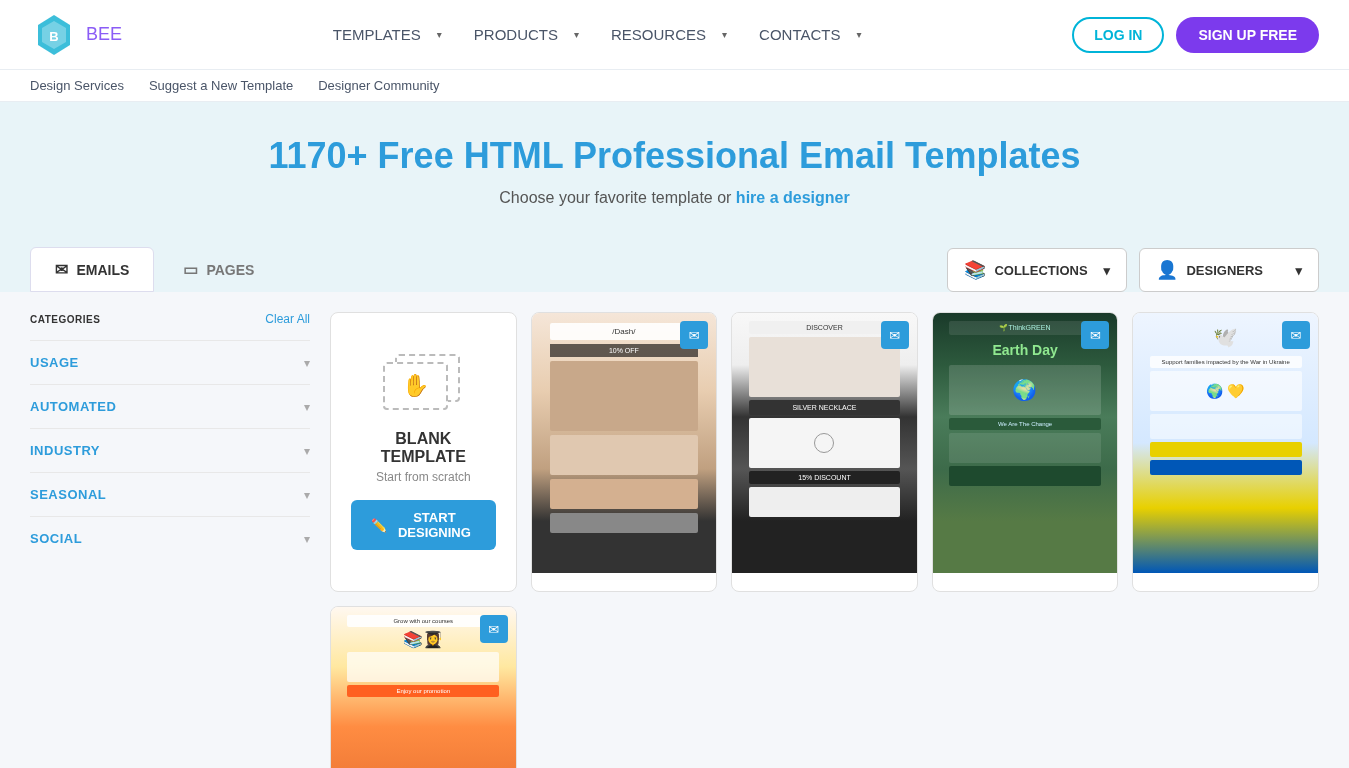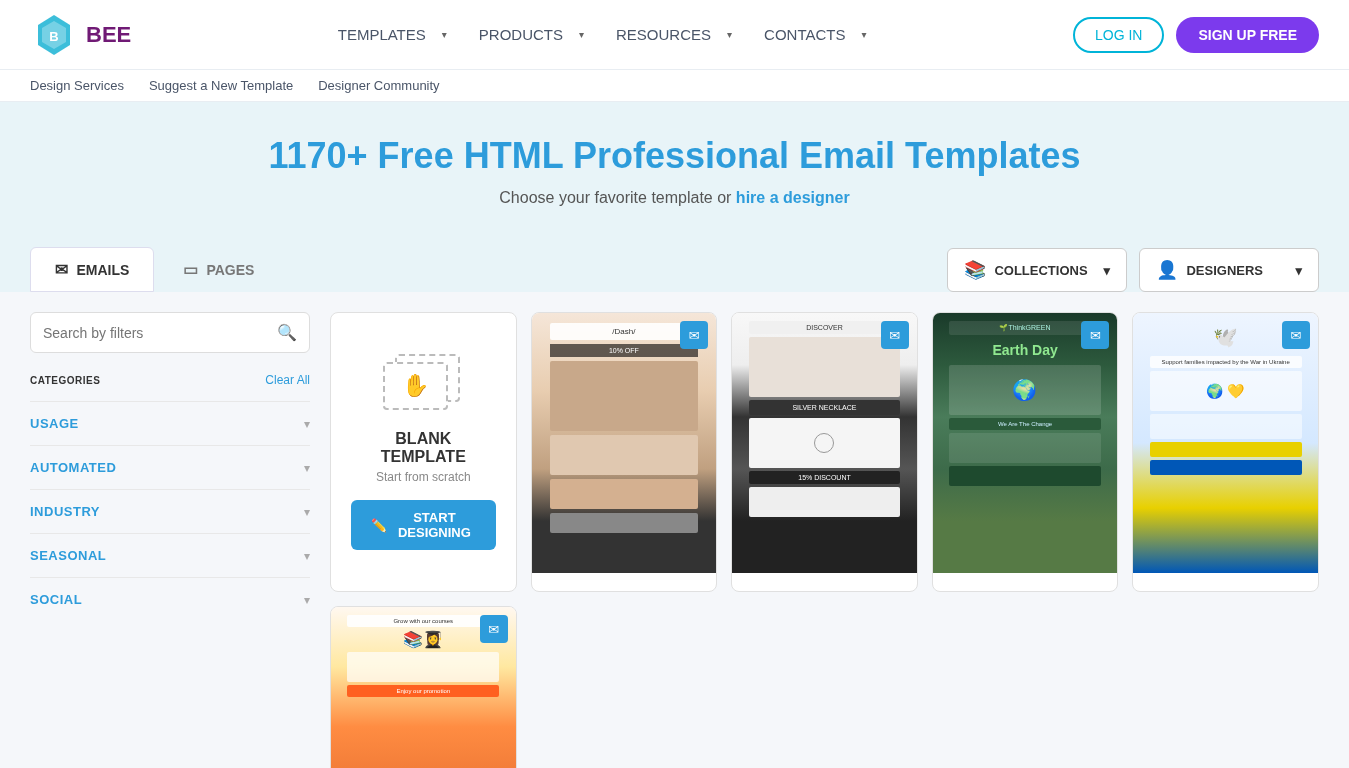--- a/index.html
+++ b/index.html
@@ -2,26 +2,26 @@
 <html><head>
   <meta charset="utf-8">
   <style>
     * { box-sizing: border-box; margin: 0; padding: 0; }
     body { font-family: -apple-system, BlinkMacSystemFont, 'Segoe UI', Arial, sans-serif; background: #f0f5f9; min-width: 1349px; }
 
     
     .header { background: white; border-bottom: 1px solid #e8edf2; padding: 0 30px; display: flex; align-items: center; height: 70px; position: relative; }
     .logo { display: flex; align-items: center; gap: 8px; cursor: pointer; }
     .logo-icon { width: 48px; height: 48px; }
-    .logo-text { font-size: 22px; font-weight: 700; color: #701a75; }
+    .logo-text { font-size: 18px; font-weight: 400; color: #8b5cf6; }
     .main-nav { display: flex; align-items: center; gap: 32px; margin: 0 auto; }
     .nav-item { display: flex; align-items: center; gap: 16px; font-size: 15px; color: #4a5568; cursor: pointer; font-weight: 500; text-decoration: none; }
     .chevron-down { font-size: 10px; color: #666; }
     .header-actions { display: flex; align-items: center; gap: 12px; }
-    .btn-login { border: 2px solid #00b4d8; color: #00b4d8; background: white; padding: 8px 20px; border-radius: 25px; cursor: pointer; font-size: 14px; font-weight: 400; }
+    .btn-login { border: 2px solid #00b4d8; color: #00b4d8; background: white; padding: 8px 20px; border-radius: 25px; cursor: pointer; font-size: 14px; font-weight: 700; }
     .btn-signup { background: #7c3aed; color: white; border: none; padding: 10px 22px; border-radius: 25px; cursor: pointer; font-size: 14px; font-weight: 600; }
 
     
     .sub-nav { background: white; padding: 8px 30px; display: flex; justify-content: flex-start; gap: 25px; border-bottom: 1px solid #e8edf2; }
     .sub-nav-link { font-size: 13px; color: #4a5568; cursor: pointer; text-decoration: none; }
 
     
     .hero { background: #e8f4f8; padding: 32px 30px 20px; text-align: center; }
     .hero-title { font-size: 36px; font-weight: 800; color: #2d9cdb; line-height: 1.2; margin-bottom: 12px; }
     .hero-title span { color: #2d9cdb; }
@@ -151,24 +151,20 @@
       <span style="font-size:18px;">👤</span>
       <span>DESIGNERS</span>
       <span style="margin-left:auto;">▾</span>
     </div>
   </div>
 </div>
 
 <div class="main-content">
 
   <aside class="sidebar">
-    <div class="search-box">
-      <input class="search-input" type="text" placeholder="Search by filters" style="">
-      <span class="search-icon">🔍</span>
-    </div>
 
     <div class="categories-header">
       <span class="categories-title">CATEGORIES</span>
       <span class="clear-all">Clear All</span>
     </div>
 
     <div class="category-item">
       <span class="category-label">USAGE</span>
       <span class="category-chevron">▾</span>
     </div>

